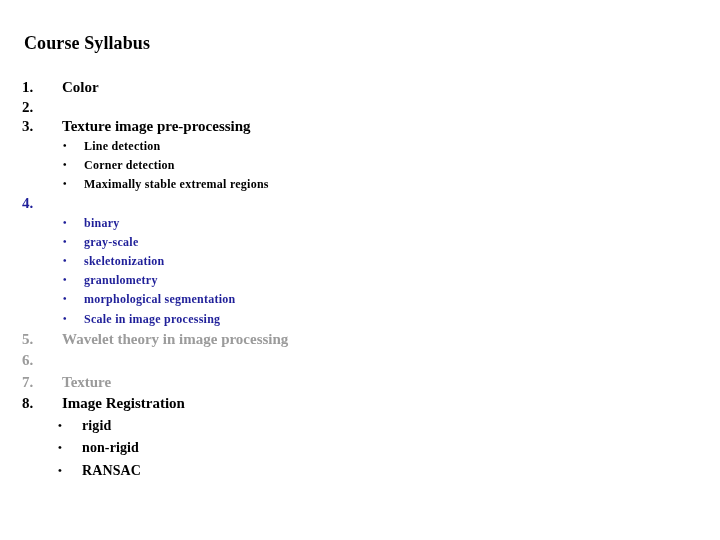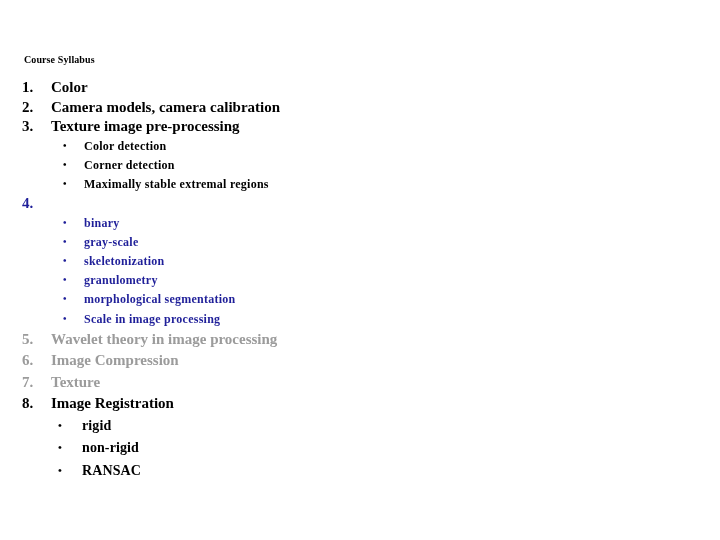--- a/index.html
+++ b/index.html
@@ -17,22 +17,22 @@
     position: relative;
     width: 720px;
     height: 540px;
     background: #ffffff;
   }
 
   
   #slide-title {
     position: absolute;
     left: 24px;
-    top: 50px;
-    font-size: 10px;
+    top: 34px;
+    font-size: 18px;
     line-height: 19px;
     font-weight: bold;
     color: #000000;
     letter-spacing: 0.1px;
     white-space: nowrap;
   }
 
   
   #outline {
     position: absolute;
@@ -52,20 +52,21 @@
     padding-left: 22px;
     white-space: nowrap;
   }
   .lvl1 .num {
     width: 29px;
     flex: 0 0 29px;
     text-align: left;
   }
   .lvl1 .txt {
     flex: 0 0 auto;
+    margin-left: 11px;
   }
 
   
   .lvl1.spaced {
     line-height: 21.5px;
   }
 
   
   .lvl2 {
     position: relative;
@@ -116,29 +117,28 @@
 
   <div id="slide-title">Course Syllabus</div>
 
   <div id="outline">
       <div class="lvl1 c-black">
         <span class="num">1.</span>
         <span class="txt">Color</span>
       </div>
       <div class="lvl1 c-black">
         <span class="num">2.</span>
-        <span class="txt">Camera models, camera calibration</span>
       </div>
       <div class="lvl1 c-black">
         <span class="num">3.</span>
         <span class="txt">Texture image pre-processing</span>
       </div>
       <div class="lvl2 c-black">
         <span class="dot">•</span>
-        <span class="txt">Color detection</span>
+        <span class="txt">Line detection</span>
       </div>
       <div class="lvl2 c-black">
         <span class="dot">•</span>
         <span class="txt">Corner detection</span>
       </div>
       <div class="lvl2 c-black">
         <span class="dot">•</span>
         <span class="txt">Maximally stable extremal regions</span>
       </div>
       <div class="lvl1 c-navy">
@@ -167,21 +167,20 @@
       <div class="lvl2 c-navy">
         <span class="dot">•</span>
         <span class="txt">Scale in image processing</span>
       </div>
       <div class="lvl1 c-grey spaced">
         <span class="num">5.</span>
         <span class="txt">Wavelet theory in image processing</span>
       </div>
       <div class="lvl1 c-grey spaced">
         <span class="num">6.</span>
-        <span class="txt">Image Compression</span>
       </div>
       <div class="lvl1 c-grey spaced">
         <span class="num">7.</span>
         <span class="txt">Texture</span>
       </div>
       <div class="lvl1 c-black spaced">
         <span class="num">8.</span>
         <span class="txt">Image Registration</span>
       </div>
       <div class="lvl2 c-black big">

